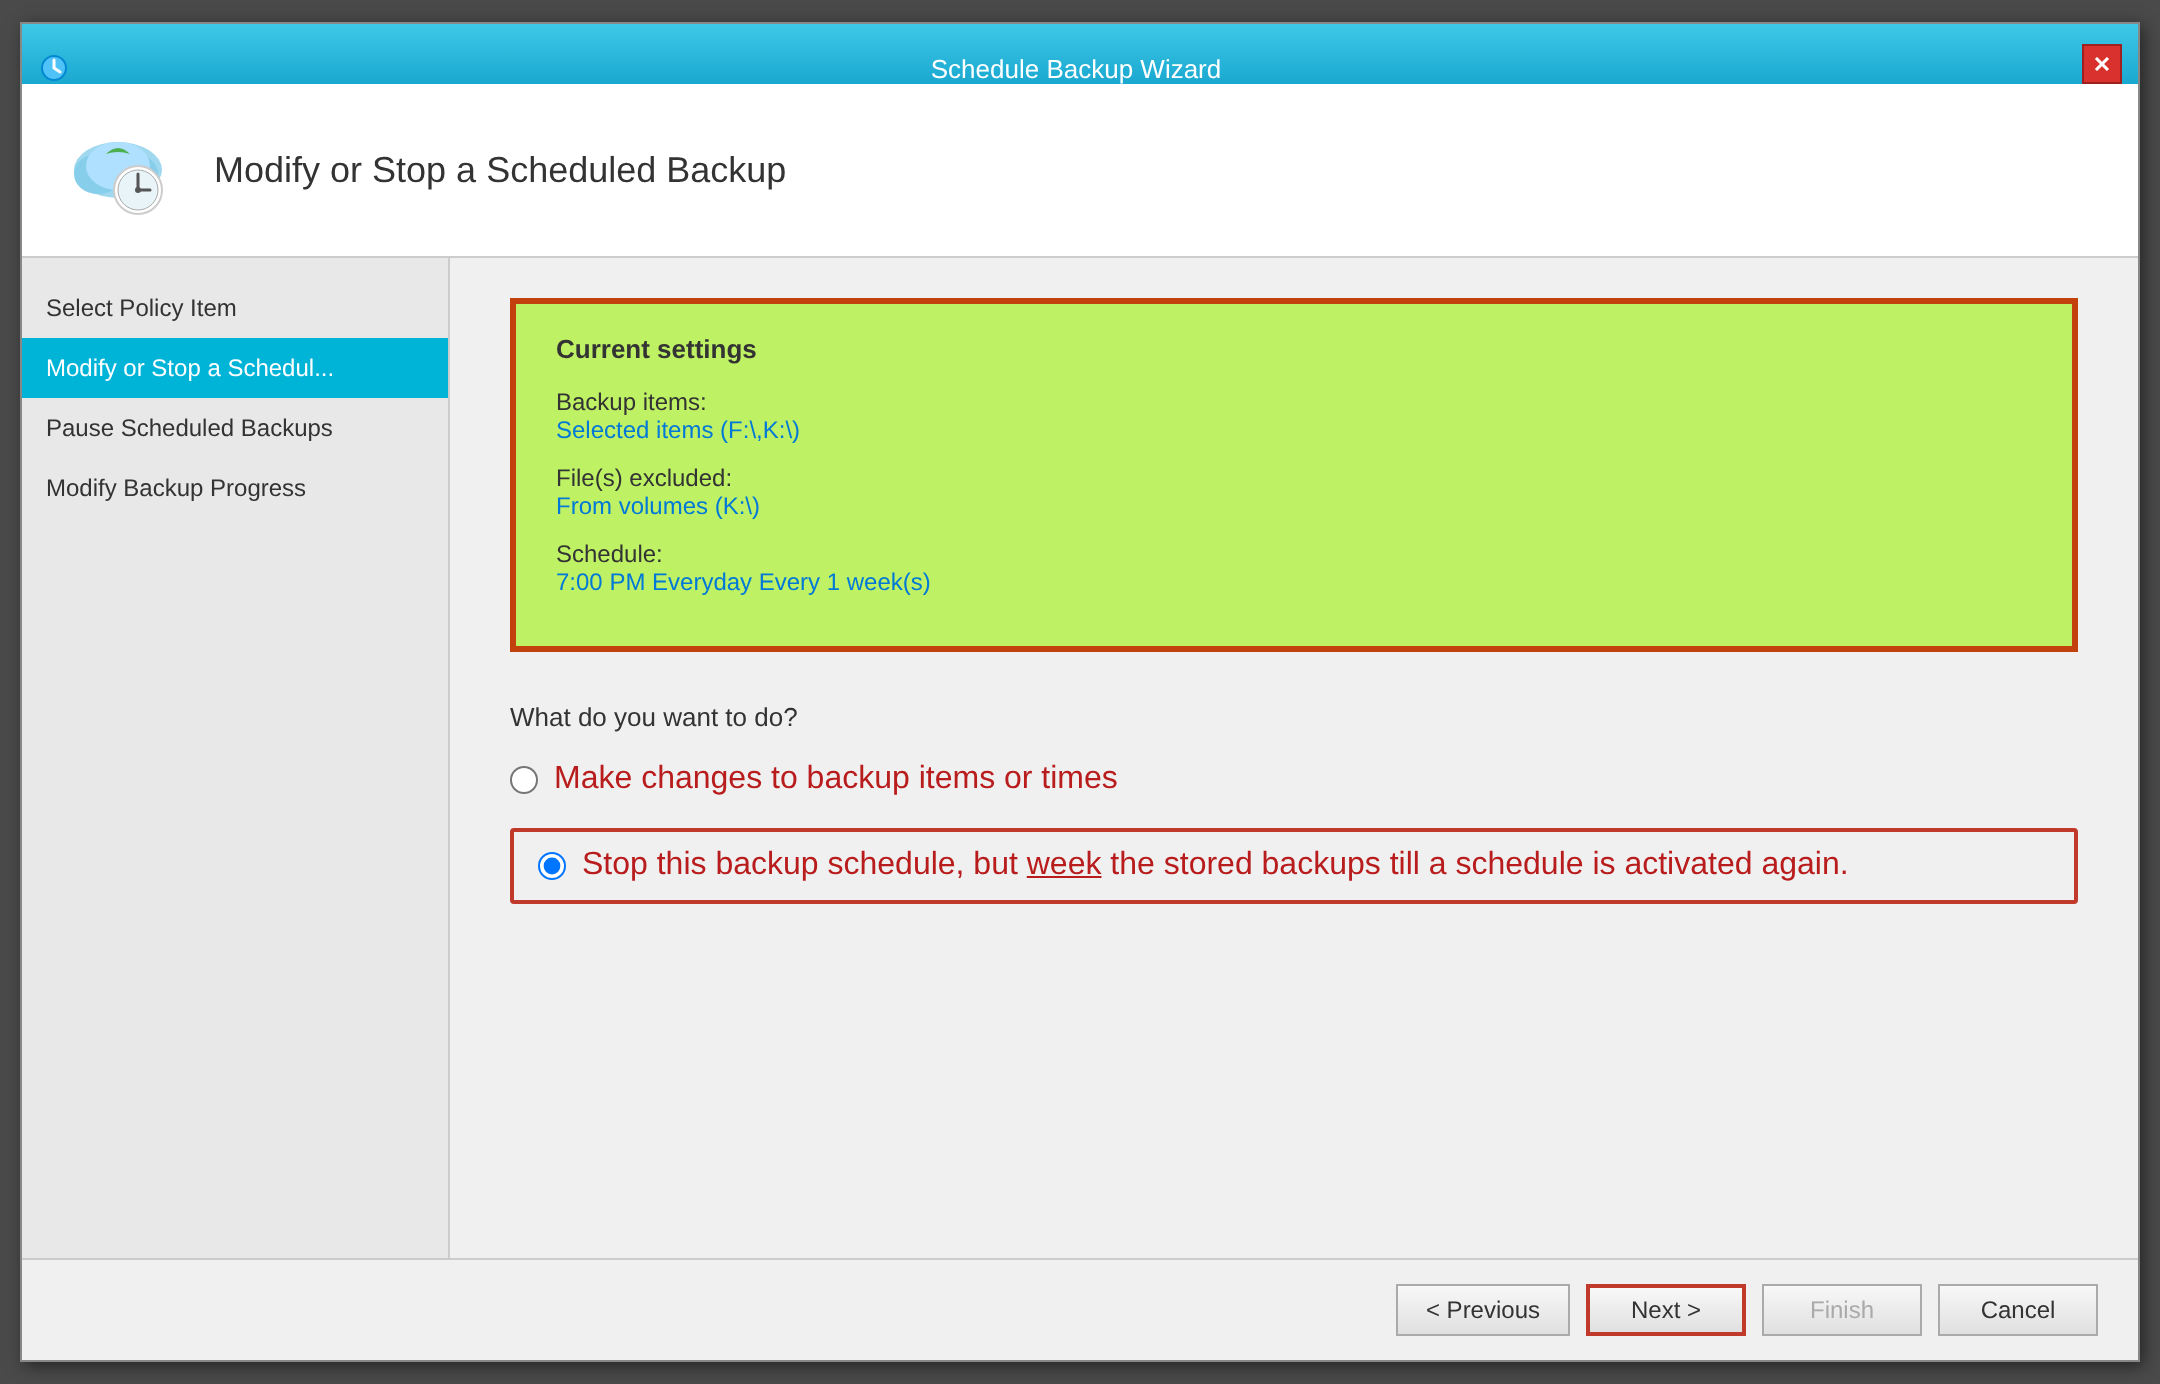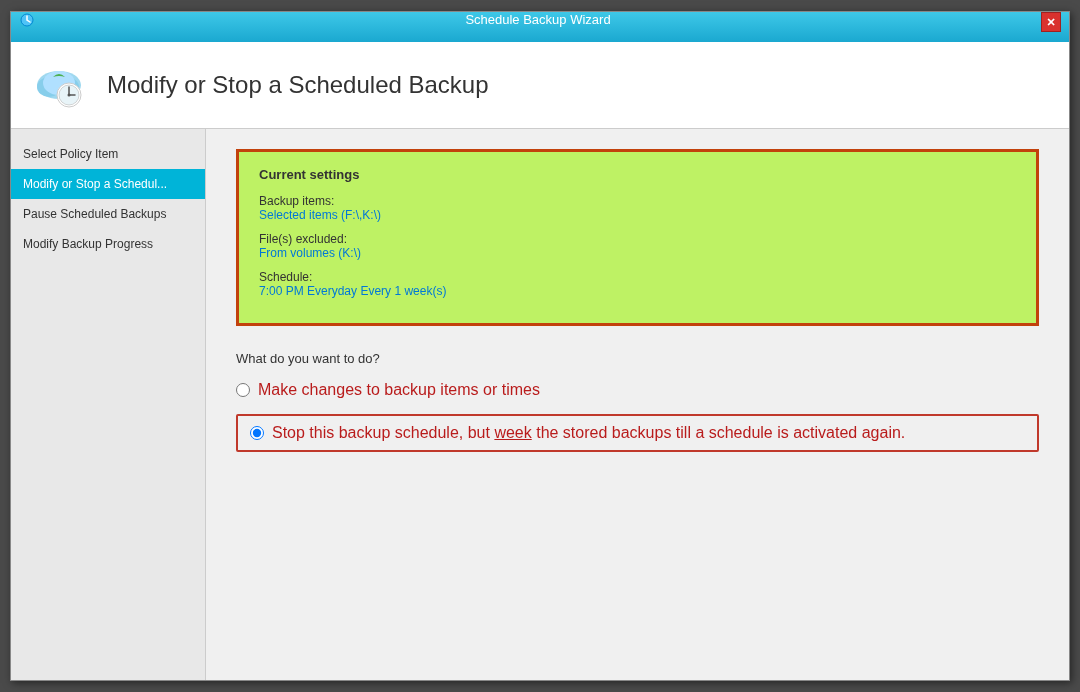--- a/index.html
+++ b/index.html
@@ -20,21 +20,21 @@
       background: #f0f0f0;
       border: 1px solid #888;
       display: flex;
       flex-direction: column;
       box-shadow: 2px 2px 8px rgba(0,0,0,0.5);
     }
     .title-bar {
       background: linear-gradient(to bottom, #3ec8e8, #1aa8d0);
       height: 30px;
       display: flex;
-      align-items: flex-start;
+      align-items: flex-end;
       justify-content: space-between;
       padding: 0 8px;
       flex-shrink: 0;
     }
     .title-bar-text {
       color: white;
       font-size: 13px;
       font-weight: normal;
       flex: 1;
       text-align: center;
@@ -64,31 +64,31 @@
       align-items: center;
       gap: 20px;
       flex-shrink: 0;
     }
     .header-icon {
       width: 56px;
       height: 56px;
       flex-shrink: 0;
     }
     .header-title {
-      font-size: 24px;
+      font-size: 18px;
       font-weight: 400;
       color: #333;
     }
     .content-area {
       display: flex;
       flex: 1;
       overflow: hidden;
     }
     .sidebar {
-      width: 195px;
+      width: 214px;
       background: #e8e8e8;
       border-right: 1px solid #ccc;
       padding: 10px 0;
       flex-shrink: 0;
     }
     .sidebar-item {
       padding: 8px 12px;
       font-size: 12px;
       color: #333;
       cursor: pointer;
@@ -261,13 +261,19 @@
         <div class="radio-option radio-option-bordered">
           <input type="radio" name="backup-option" id="stop-schedule-radio" checked="" style="">
           <label class="radio-label" for="stop-schedule-radio">
             <span>Stop this backup schedule, but </span><u>week</u><span> the stored backups till a schedule is activated again.</span>
           </label>
         </div>
       </div>
     </div>
   </div>
 
+  <div class="footer-area">
+    <button class="footer-btn">&lt; Previous</button>
+    <button class="footer-btn next-btn">Next &gt;</button>
+    <button class="footer-btn" disabled="">Finish</button>
+    <button class="footer-btn">Cancel</button>
+  </div>
 </div>
 
 </body></html>

